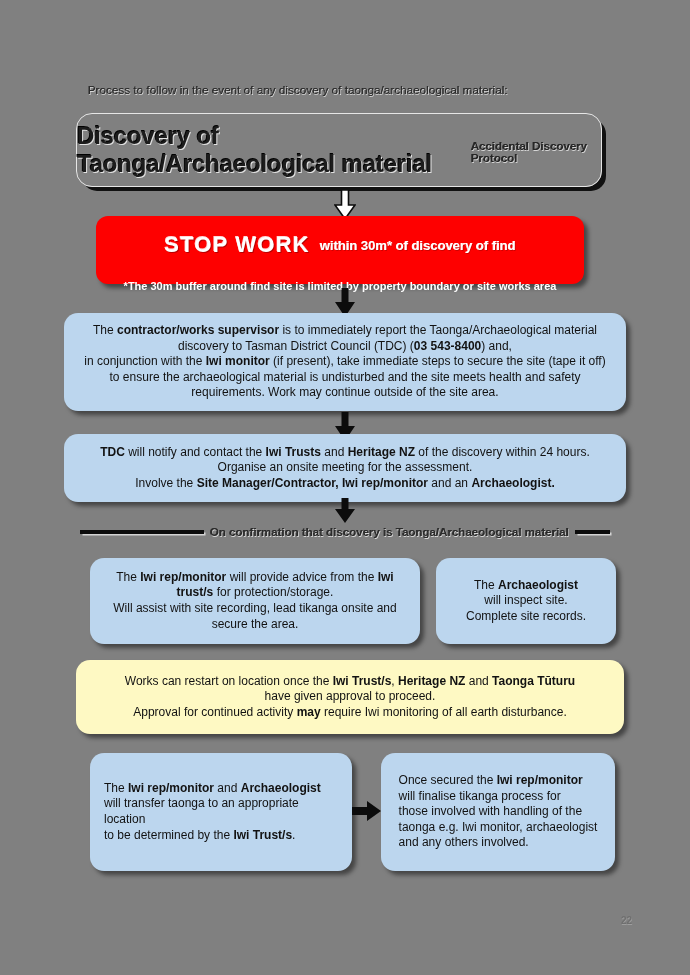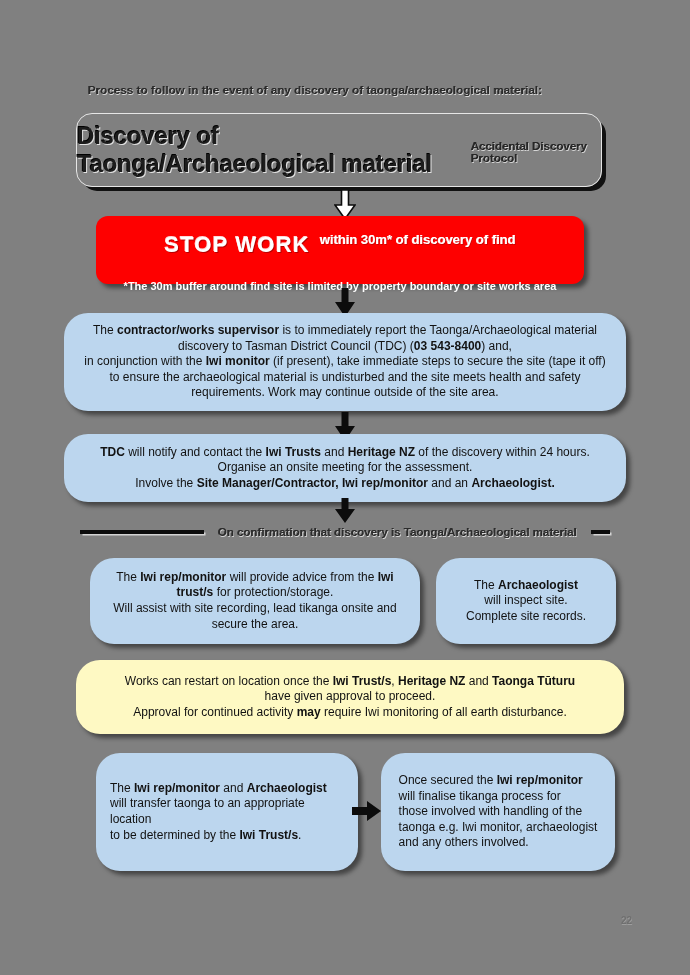--- a/index.html
+++ b/index.html
@@ -8,21 +8,21 @@
     background:#808080;
     font-family:"Liberation Sans",sans-serif;
     overflow:hidden;
     position:relative;
   }
   .page{position:absolute;inset:0;}
 
   
   .intro{
     position:absolute;left:88px;top:84px;width:520px;
-    font-size:11.5px;font-weight:bold;color:#2b2b2b;
+    font-size:11.5px;font-weight:normal;color:#2b2b2b;
     text-shadow:0.6px 0.6px 0 #d8d8d8,-0.4px -0.4px 0 #3a3a3a;
     letter-spacing:0.1px;white-space:nowrap;
   }
 
   
   .title-box{
     position:absolute;left:76px;top:113px;width:524px;height:72px;
     border:1.4px solid #e6e6e6;border-radius:16px;
     box-shadow:5px 5px 0 -1px #111;
     background:transparent;
@@ -38,55 +38,55 @@
   }
 
   
   .arrow-down{
     position:absolute;width:22px;height:30px;left:50%;transform:translateX(-50%);
   }
   .arrow-right{position:absolute;width:30px;height:22px;}
 
   
   .box{
-    position:absolute;border-radius:24px;
+    position:absolute;border-radius:14px;
     box-shadow:4px 4px 4px rgba(20,20,20,.55);
     display:flex;align-items:center;justify-content:center;
     box-sizing:border-box;
   }
   .box.blue{background:#bcd6ee;}
   .box.green{background:#fef9c3;align-items:center;}
   .box.red{background:#fe0000;border-radius:12px;}
 
   .txt{
     font-size:12px;line-height:1.30;color:#121212;text-align:center;
     padding:0 14px;
   }
   .txt.left{text-align:left;}
   .txt b{font-weight:bold;}
 
   
   .stop-wrap{flex-direction:column;}
-  .stop-line1{display:flex;align-items:flex-start;justify-content:center;gap:10px;margin-top:24px;}
+  .stop-line1{display:flex;align-items:center;justify-content:center;gap:10px;margin-top:24px;}
   .stop-big{
     font-size:22px;font-weight:bold;color:#fff;letter-spacing:1.2px;
     text-shadow:1px 1px 0 #b60000,-0.6px -0.6px 0 #ffd9d9;
   }
   .stop-small{
     font-size:13px;font-weight:bold;color:#fff;
     text-shadow:0.7px 0.7px 0 #c00,-0.4px -0.4px 0 #ffe2e2;
   }
   .stop-note{
     margin-top:22px;font-size:11px;color:#fff;font-weight:bold;text-align:center;
   }
 
   
   .divider-row{
     position:absolute;left:80px;top:521px;width:530px;height:22px;
-    display:flex;align-items:center;gap:14px;
+    display:flex;align-items:center;gap:6px;
   }
   .rule{height:4px;background:#0d0d0d;box-shadow:2px 2px 0 -0.5px #d4d4d4;}
   .rule.left{width:124px;}
   .rule.right{flex:1;}
   .divider-text{
     font-size:11.5px;font-weight:bold;color:#2b2b2b;white-space:nowrap;
     text-shadow:0.6px 0.6px 0 #d8d8d8,-0.4px -0.4px 0 #3a3a3a;
   }
 
   .page-num{
@@ -158,21 +158,21 @@
   </div>
 
   <div class="box blue" style="left:90px;top:558px;width:330px;height:86px;">
     <div class="txt">The <b>Iwi rep/monitor</b> will provide advice from the <b>Iwi trust/s</b> for protection/storage.<br>Will assist with site recording, lead tikanga onsite and secure the area.</div>
   </div>
 
   <div class="box green" style="left:76px;top:660px;width:548px;height:74px;">
     <div class="txt">Works can restart on location once the <b>Iwi Trust/s</b>, <b>Heritage NZ</b> and <b>Taonga Tūturu</b><br>have given approval to proceed.<br>Approval for continued activity <b>may</b> require Iwi monitoring of all earth disturbance.</div>
   </div>
 
-  <div class="box blue" style="left:96px;top:753px;width:262px;height:118px;">
+  <div class="box blue" style="left:90px;top:753px;width:262px;height:118px;">
     <div class="txt left">The <b>Iwi rep/monitor</b> and <b>Archaeologist</b><br>will transfer taonga to an appropriate location<br>to be determined by the <b>Iwi Trust/s</b>.</div>
   </div>
 
   <div class="arrow-right" style="left:352px;top:800px;">
     <svg width="30" height="22" viewBox="0 0 30 22">
         <polygon points="0,7 15,7 15,1 29,11 15,21 15,15 0,15" fill="#0c0c0c"></polygon>
       </svg>
   </div>
 
   <div class="box blue" style="left:381px;top:753px;width:234px;height:118px;">

